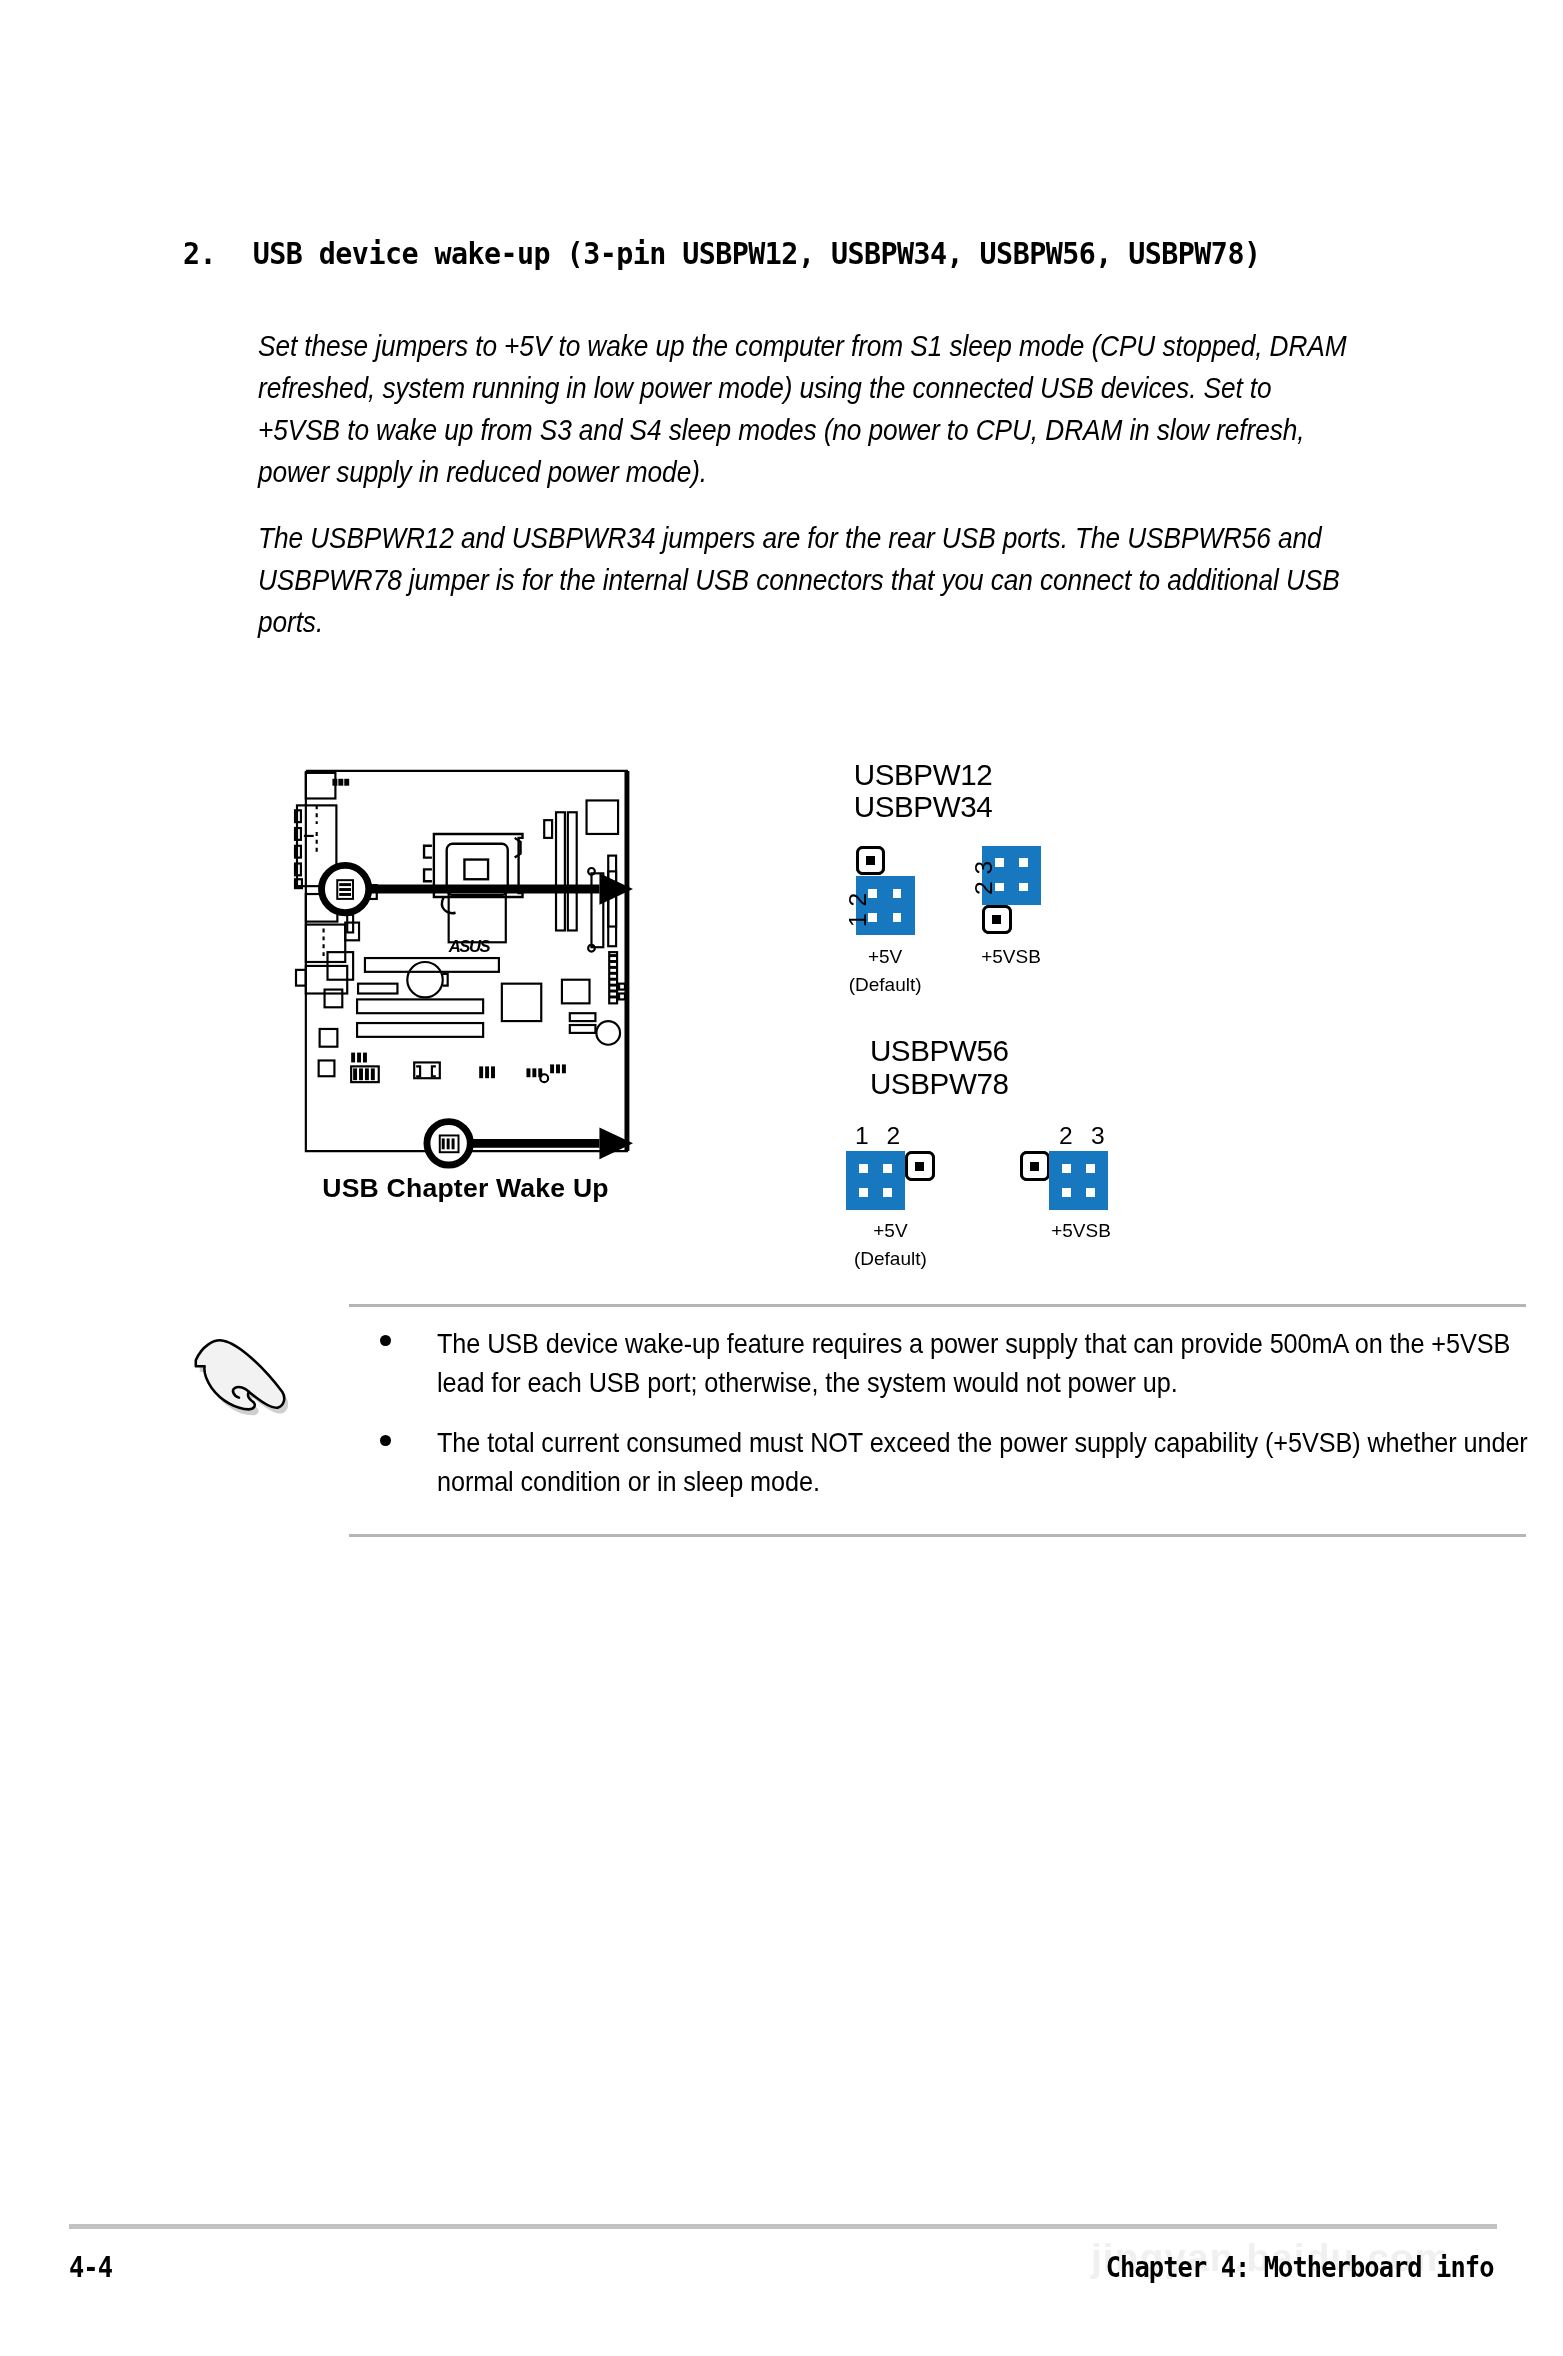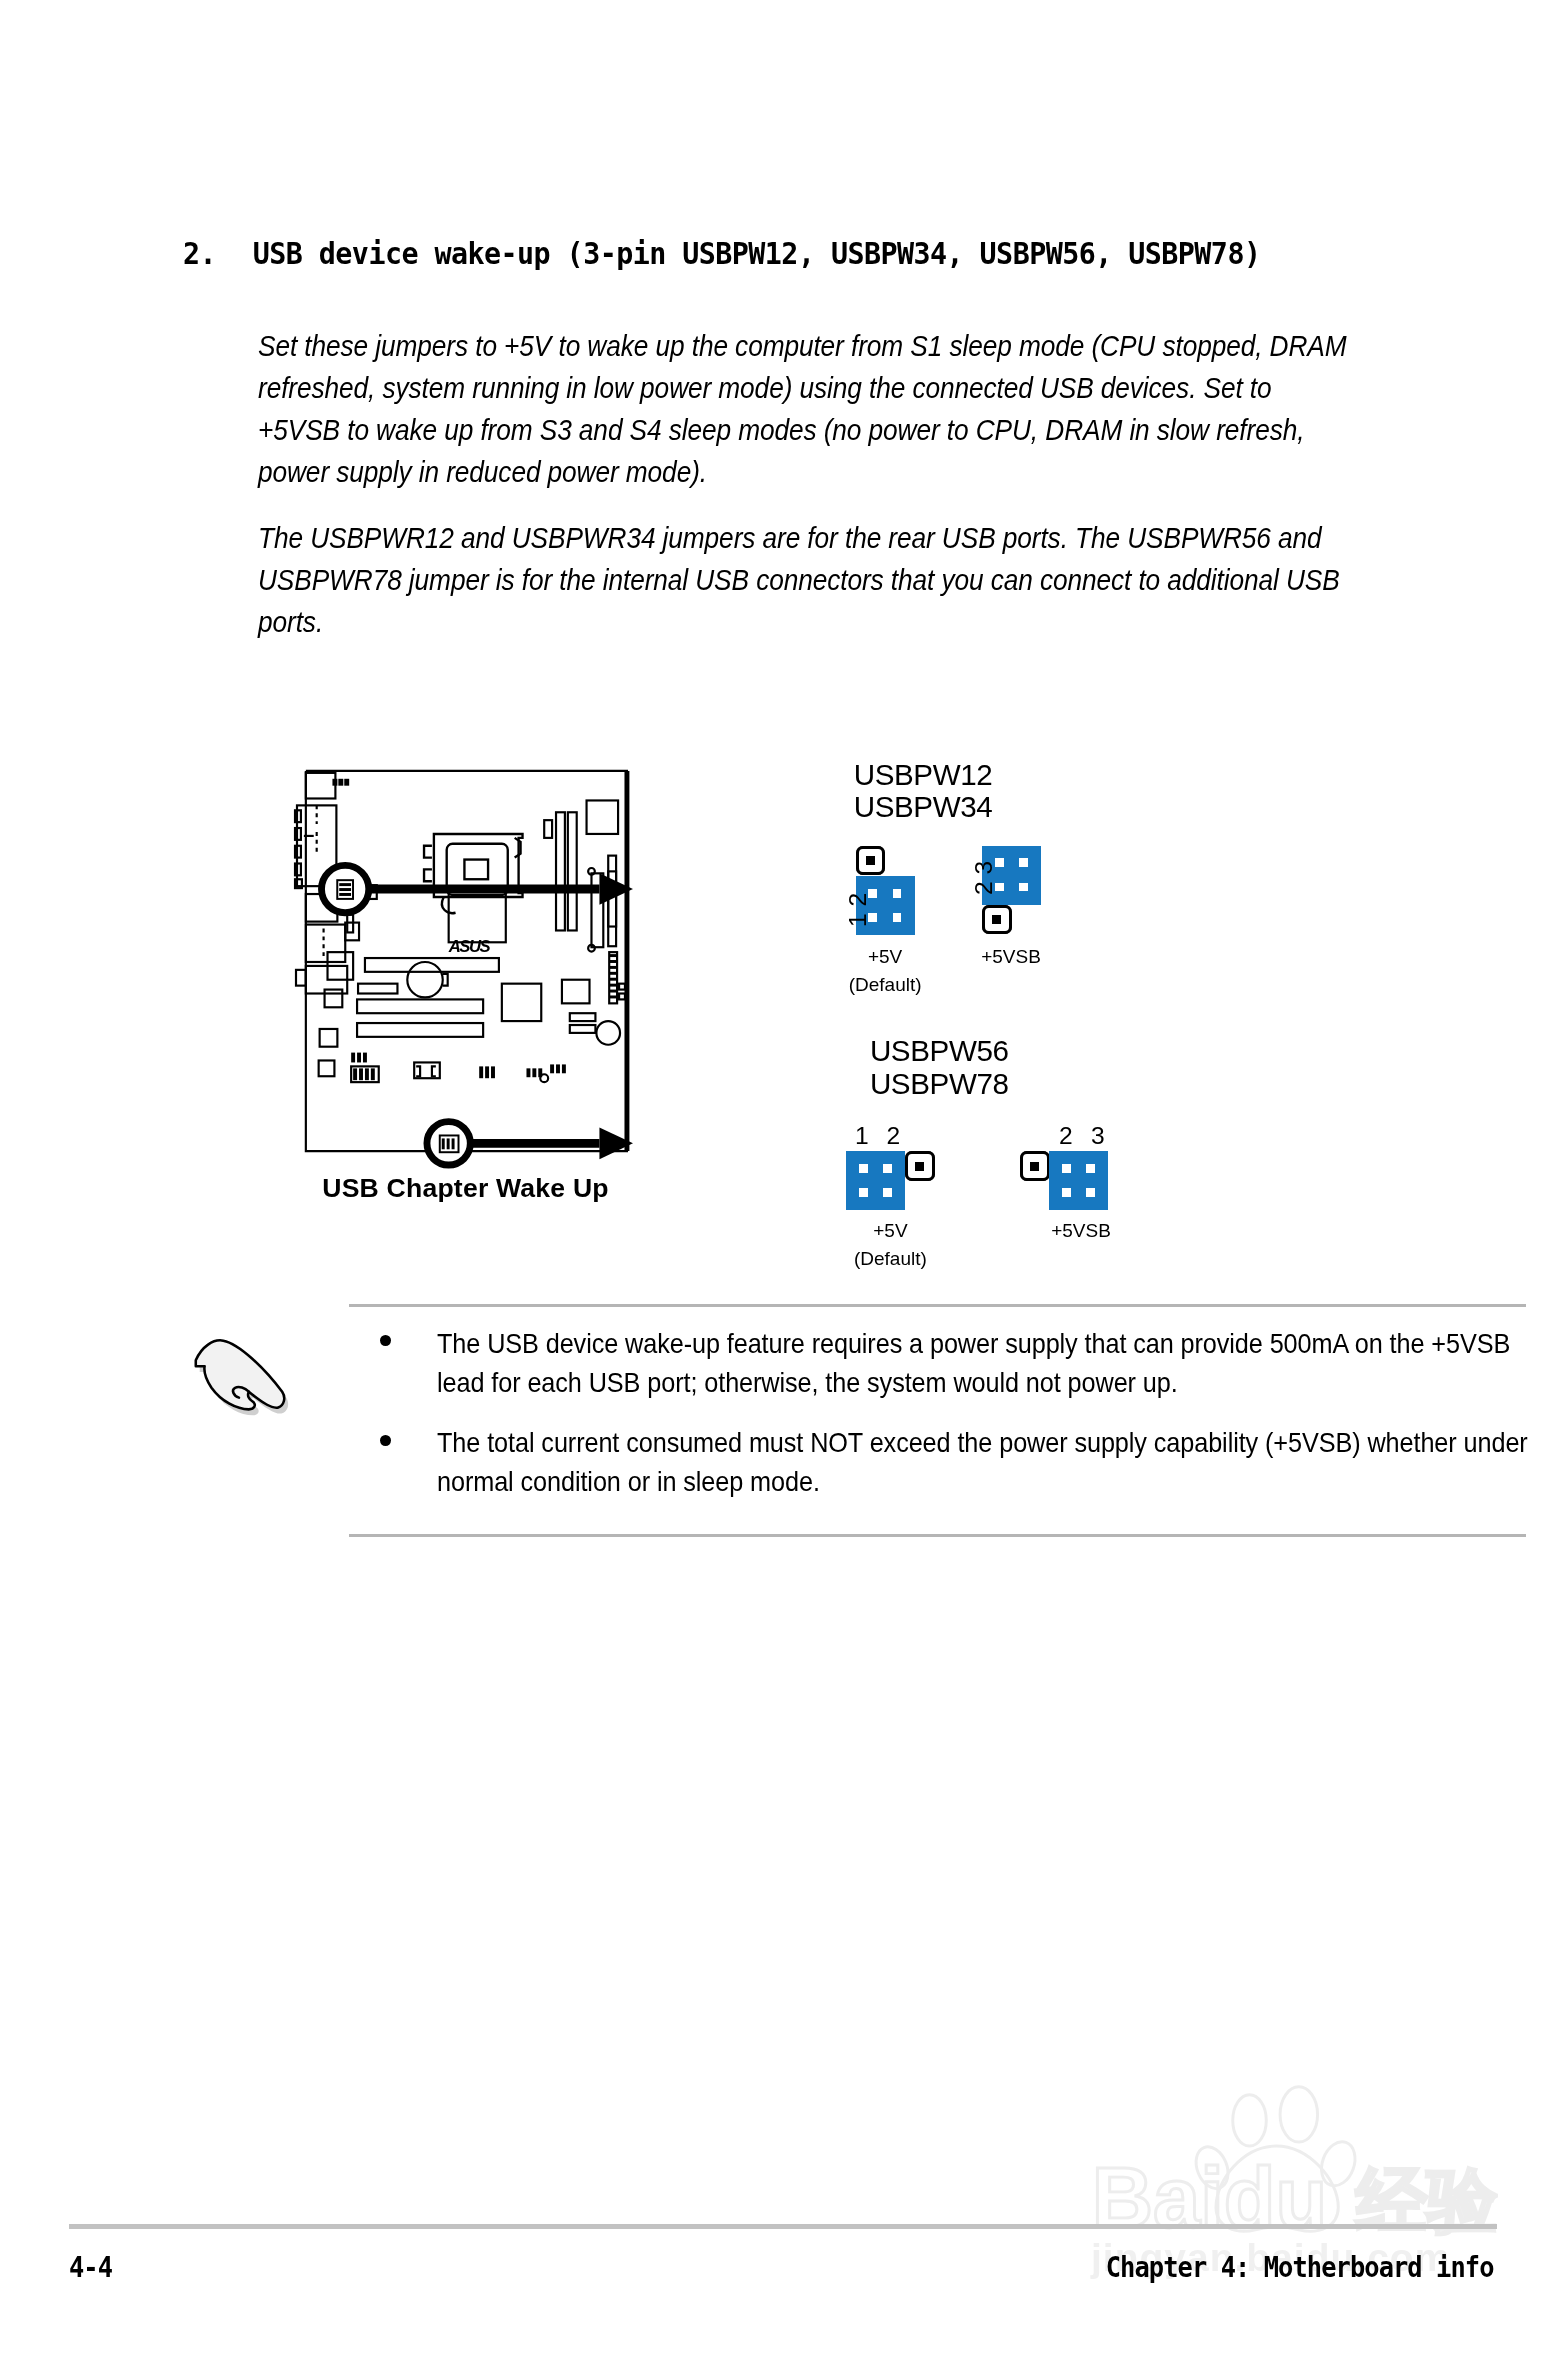--- a/index.html
+++ b/index.html
@@ -571,36 +571,20 @@
         <span class="note-bullet"></span>
         <div class="note-text">The USB device wake-up feature requires a power supply that can provide 500mA on the +5VSB lead for each USB port; otherwise, the system would not power up.</div>
       </div>
       <div class="note-item">
         <span class="note-bullet"></span>
         <div class="note-text">The total current consumed must NOT exceed the power supply capability (+5VSB) whether under normal condition or in sleep mode.</div>
       </div>
     </div>
   </div>
 
-  <div class="watermark">
-    <svg viewBox="0 0 430 230" width="424" height="227">
-      <g fill="none" stroke="#ededed" stroke-width="3">
-
-        <ellipse cx="178" cy="52" rx="17" ry="26"></ellipse>
-        <ellipse cx="228" cy="46" rx="19" ry="28"></ellipse>
-        <ellipse cx="140" cy="100" rx="15" ry="22" transform="rotate(-22 140 100)"></ellipse>
-        <ellipse cx="268" cy="96" rx="16" ry="23" transform="rotate(20 268 96)"></ellipse>
-        <path d="M205 78 C238 78, 268 112, 268 140 C268 160, 248 168, 228 163
-                 C214 159, 198 159, 184 163 C164 168, 144 160, 144 140
-                 C144 112, 172 78, 205 78 Z"></path>
-      </g>
-      <text x="18" y="160" font-family="Liberation Sans, sans-serif" font-size="86" font-weight="bold" fill="none" stroke="#ededed" stroke-width="3">Baidu</text>
-      <text x="286" y="158" font-family="DejaVu Sans, sans-serif" font-size="72" font-weight="bold" fill="none" stroke="#ededed" stroke-width="3">经验</text>
-    </svg>
-  </div>
   <div class="wm-url">jingyan.baidu.com</div>
 
   <div class="footer-rule"></div>
   <div class="footer-left">4-4</div>
   <div class="footer-right">Chapter 4: Motherboard info</div>
 
 </div>
 
 
 </body></html>

